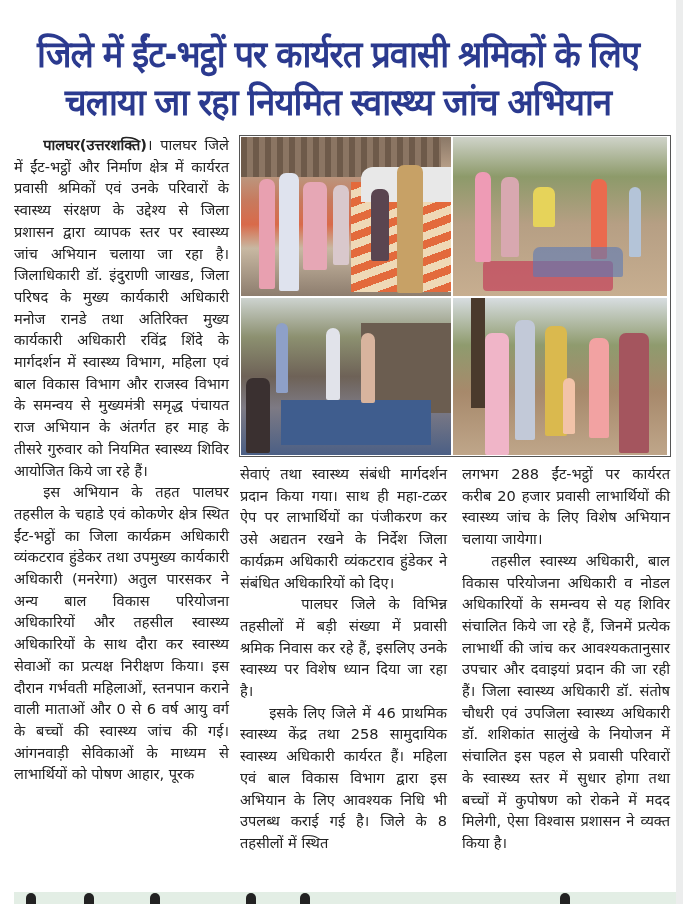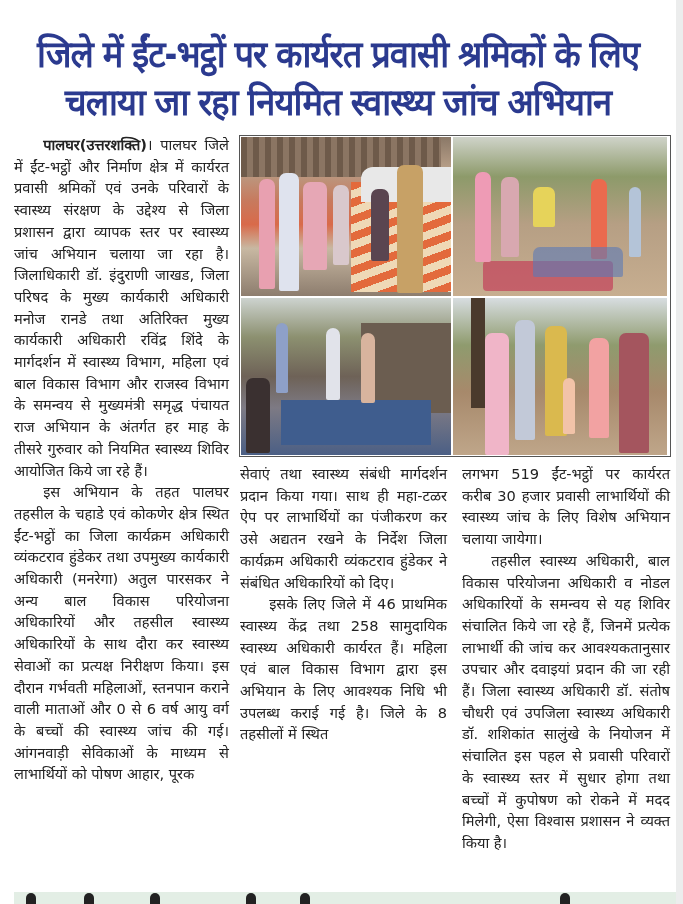--- a/index.html
+++ b/index.html
@@ -102,25 +102,26 @@
     <div class="person" style="left:62px;top:22px;width:20px;height:120px;background:#c2c9d8"></div>
     <div class="person" style="left:92px;top:28px;width:22px;height:110px;background:#dab94e"></div>
     <div class="person" style="left:110px;top:80px;width:12px;height:56px;background:#f2c3a8"></div>
     <div class="person" style="left:136px;top:40px;width:20px;height:100px;background:#f2a2a2"></div>
     <div class="person" style="left:166px;top:35px;width:30px;height:120px;background:#a4555e"></div>
   </div>
 </div>
 
 <div class="col" id="col2">
   <p>सेवाएं तथा स्वास्थ्य संबंधी मार्गदर्शन प्रदान किया गया। साथ ही महा-टळर ऐप पर लाभार्थियों का पंजीकरण कर उसे अद्यतन रखने के निर्देश जिला कार्यक्रम अधिकारी व्यंकटराव हुंडेकर ने संबंधित अधिकारियों को दिए।</p>
+  <p class="indent4">पालघर जिले के विभिन्न तहसीलों में बड़ी संख्या में प्रवासी श्रमिक निवास कर रहे हैं, इसलिए उनके स्वास्थ्य पर विशेष ध्यान दिया जा रहा है।</p>
   <p class="indent">इसके लिए जिले में 46 प्राथमिक स्वास्थ्य केंद्र तथा 258 सामुदायिक स्वास्थ्य अधिकारी कार्यरत हैं। महिला एवं बाल विकास विभाग द्वारा इस अभियान के लिए आवश्यक निधि भी उपलब्ध कराई गई है। जिले के 8 तहसीलों में स्थित</p>
 </div>
 
 <div class="col" id="col3">
-  <p>लगभग 519 ईंट-भट्ठों पर कार्यरत करीब 30 हजार प्रवासी लाभार्थियों की स्वास्थ्य जांच के लिए विशेष अभियान चलाया जायेगा।</p>
+  <p>लगभग 288 ईंट-भट्ठों पर कार्यरत करीब 20 हजार प्रवासी लाभार्थियों की स्वास्थ्य जांच के लिए विशेष अभियान चलाया जायेगा।</p>
   <p class="indent">तहसील स्वास्थ्य अधिकारी, बाल विकास परियोजना अधिकारी व नोडल अधिकारियों के समन्वय से यह शिविर संचालित किये जा रहे हैं, जिनमें प्रत्येक लाभार्थी की जांच कर आवश्यकतानुसार उपचार और दवाइयां प्रदान की जा रही हैं। जिला स्वास्थ्य अधिकारी डॉ. संतोष चौधरी एवं उपजिला स्वास्थ्य अधिकारी डॉ. शशिकांत सालुंखे के नियोजन में संचालित इस पहल से प्रवासी परिवारों के स्वास्थ्य स्तर में सुधार होगा तथा बच्चों में कुपोषण को रोकने में मदद मिलेगी, ऐसा विश्वास प्रशासन ने व्यक्त किया है।</p>
 </div>
 
 <div class="bottom-strip"></div>
 <div class="strip-glyph" style="left:26px"></div>
 <div class="strip-glyph" style="left:84px"></div>
 <div class="strip-glyph" style="left:150px"></div>
 <div class="strip-glyph" style="left:246px"></div>
 <div class="strip-glyph" style="left:300px"></div>
 <div class="strip-glyph" style="left:560px"></div>

